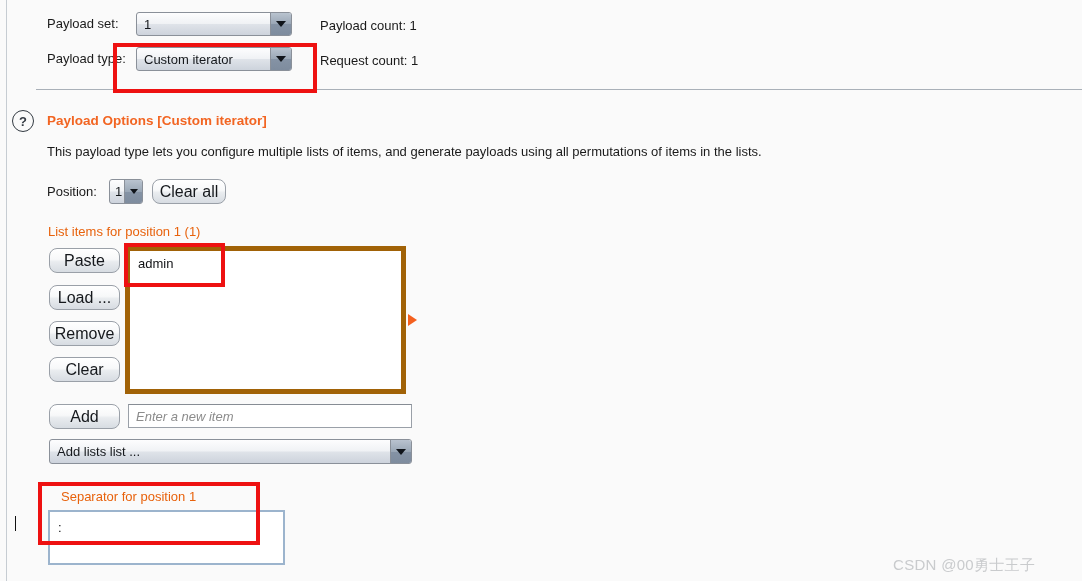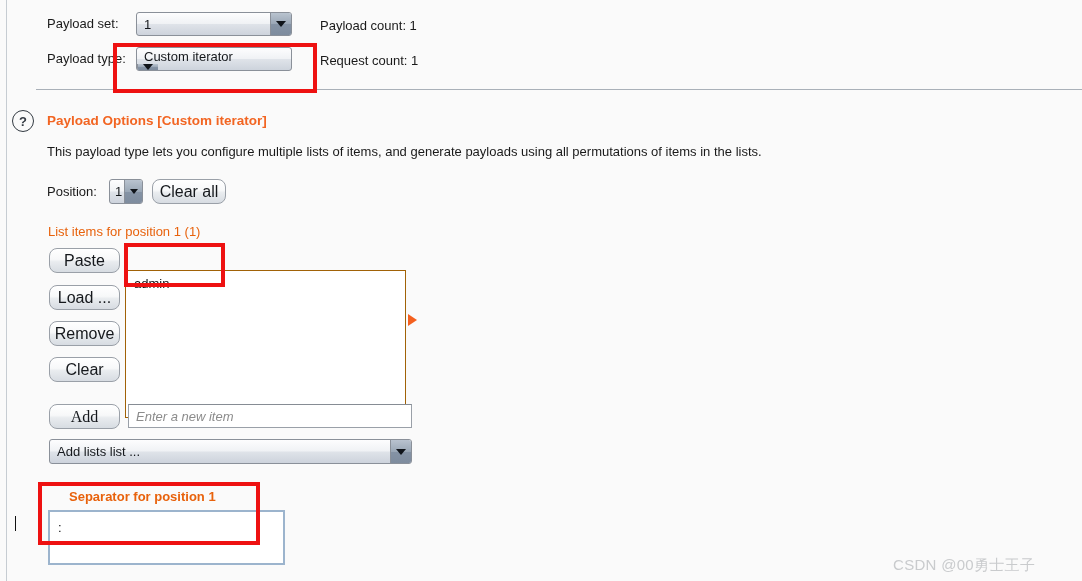--- a/index.html
+++ b/index.html
@@ -115,23 +115,22 @@
     white-space: nowrap;
     box-shadow: 0 1px 0 rgba(255,255,255,0.7) inset;
   }
 
   
   #list-box {
     position: absolute;
     left: 125px; top: 246px;
     width: 281px; height: 148px;
     box-sizing: border-box;
-    border: 1px solid #a16207;
+    border: 5px solid #a16207;
     background: #ffffff;
-    margin-top: 24px;
   }
   #list-item-admin {
     position: absolute;
     left: 8px; top: 5px;
     font-size: 13px;
     color: #101114;
     white-space: nowrap;
   }
   #list-marker {
     position: absolute;
@@ -238,21 +237,21 @@
     <span class="combo-text">1</span>
     <span class="combo-arrow">
         <i></i>
       </span>
   </div>
 
   <div class="lbl" style="left:320px; top:18px;">Payload count:  1</div>
 
   <div class="lbl" style="left:47px; top:51px;">Payload type:</div>
 
-  <div class="combo" style="left:136px; top:47px; width:156px; height:24px;flex-direction:column;">
+  <div class="combo" style="left:136px; top:47px; width:156px; height:24px;">
     <span class="combo-text">Custom iterator</span>
     <span class="combo-arrow">
         <i></i>
       </span>
   </div>
 
   <div class="lbl" style="left:320px; top:53px;">Request count:  1</div>
 
   <div id="help-icon">?</div>
 
@@ -277,32 +276,32 @@
   <div class="btn" style="left:49px; top:285px; width:71px; height:25px;">Load ...</div>
   <div class="btn" style="left:49px; top:321px; width:71px; height:25px;">Remove</div>
   <div class="btn" style="left:49px; top:357px; width:71px; height:25px;">Clear</div>
 
   <div id="list-box">
     <div id="list-item-admin">admin</div>
   </div>
 
   <div id="list-marker"></div>
 
-  <div class="btn" style="left:49px; top:404px; width:71px; height:25px;font-family:Liberation Serif, serif;">Add</div>
+  <div class="btn" style="left:49px; top:404px; width:71px; height:25px;">Add</div>
 
   <input id="new-item-input" type="text" placeholder="Enter a new item" style="">
 
   <div class="combo" style="left:49px; top:439px; width:363px; height:25px;">
     <span class="combo-text">Add lists list ...</span>
     <span class="combo-arrow">
         <i></i>
       </span>
   </div>
 
-  <div class="lbl orange" style="left:69px; top:489px;font-weight:bold;">Separator for position 1</div>
+  <div class="lbl orange" style="left:61px; top:489px;">Separator for position 1</div>
 
   <div id="sep-area">
     <div id="sep-value">:</div>
   </div>
   <div id="sep-caret"></div>
 
   <div class="annot" style="left:113px; top:43px;  width:204px; height:50px;"></div>
   <div class="annot" style="left:124px; top:243px; width:101px; height:44px;"></div>
   <div class="annot" style="left:38px;  top:482px; width:222px; height:63px;"></div>
 

